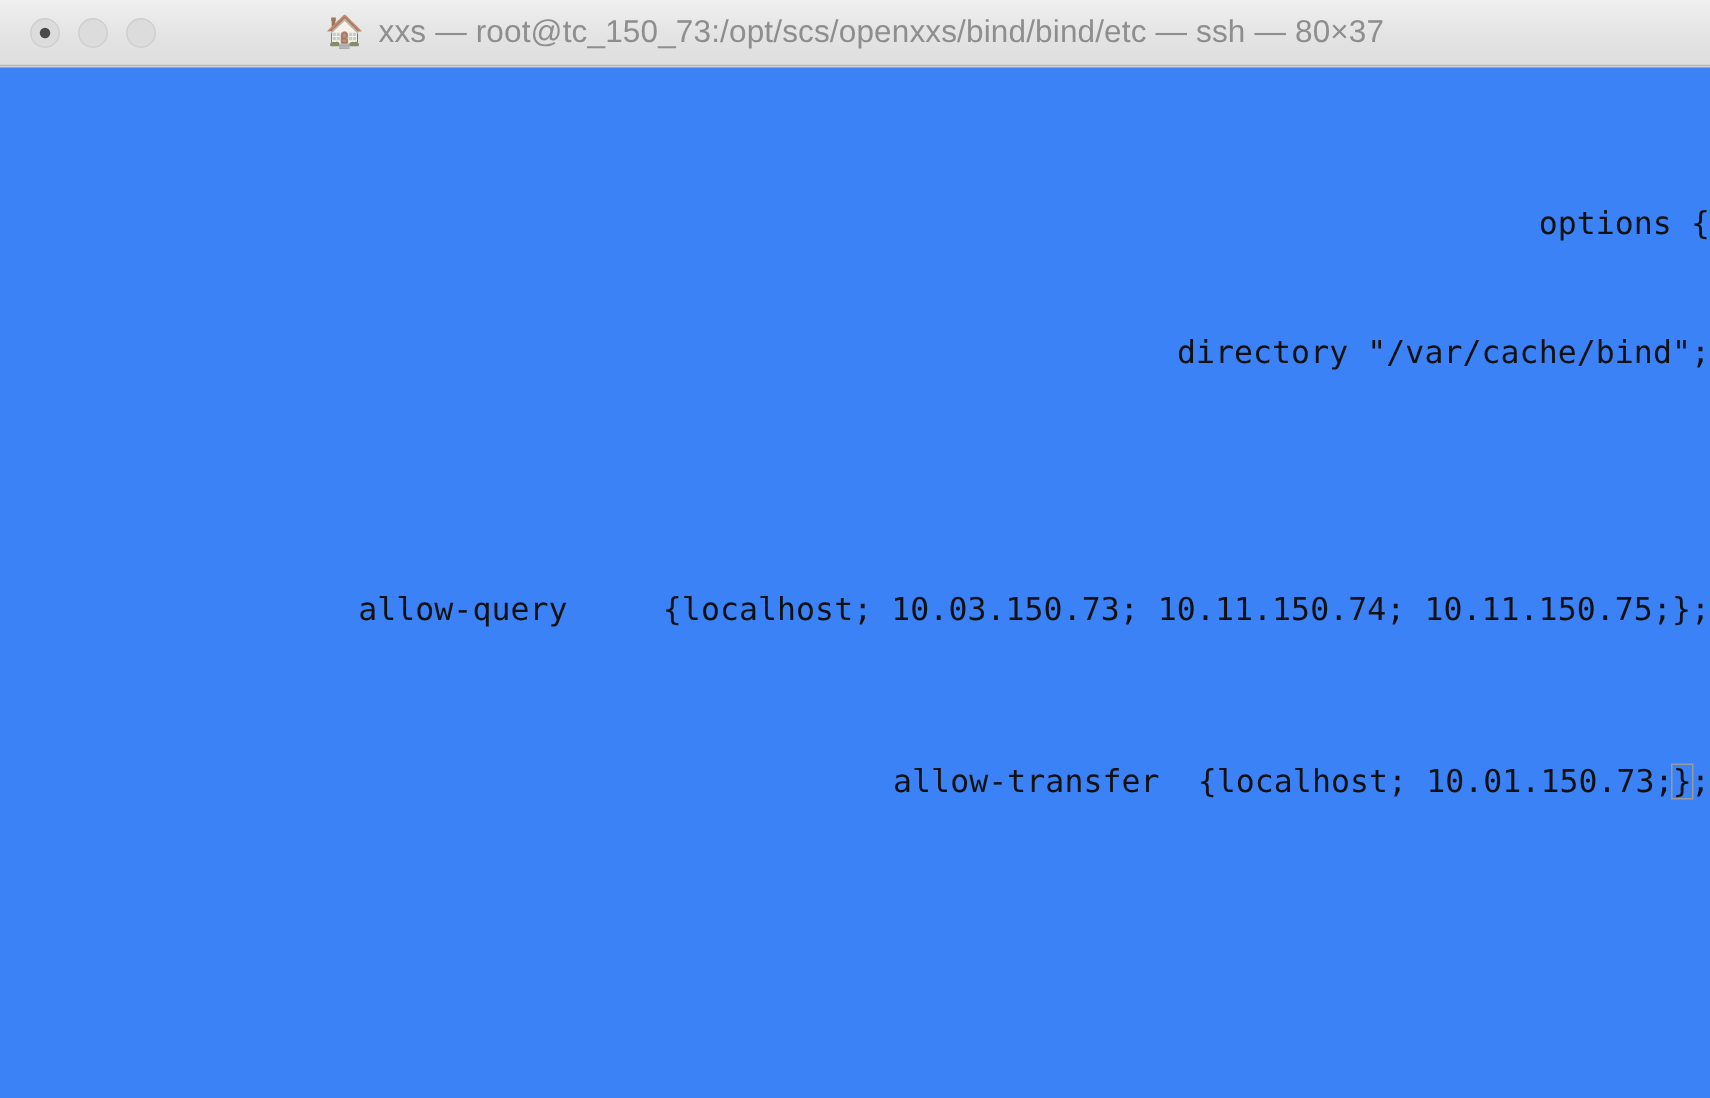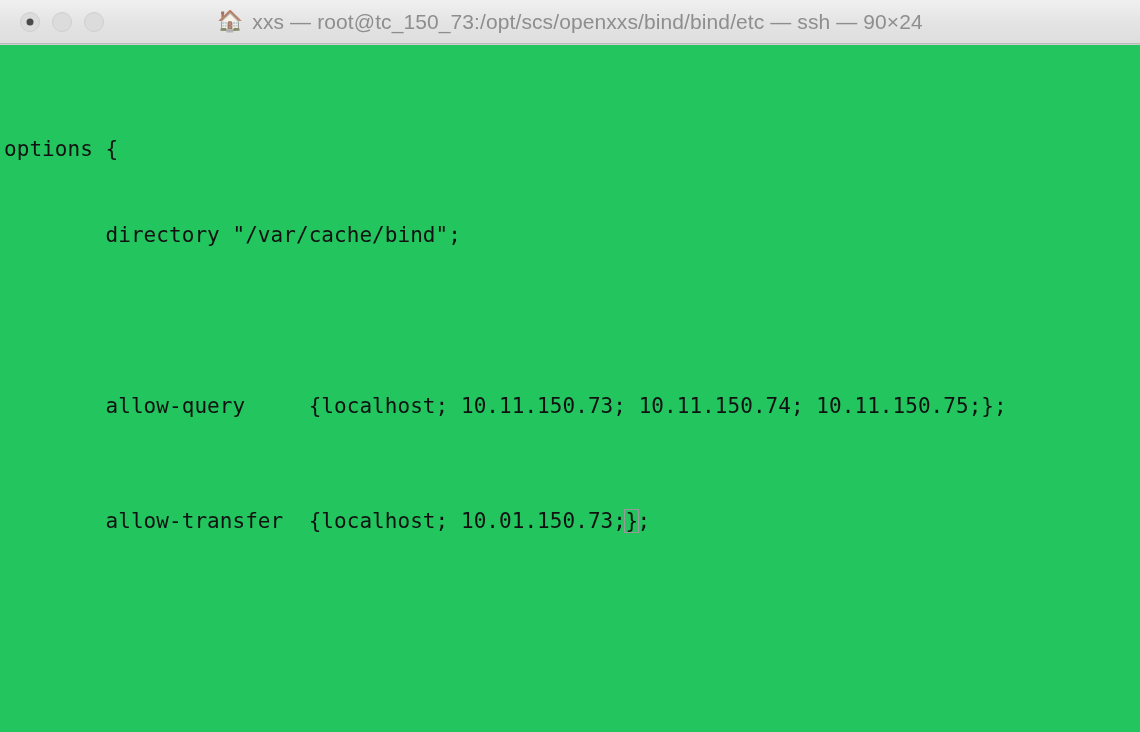--- a/index.html
+++ b/index.html
@@ -93,26 +93,27 @@
     font-family: "Liberation Sans", sans-serif;
     font-size: 21px;
     color: #8e8e8e;
     letter-spacing: 0.1px;
     white-space: nowrap;
   }
 
   
   .terminal {
     flex: 1 1 auto;
-    background: #22c55e;
+    background: #3b82f6;
     border-top: 1px solid #d0d0d0;
     position: relative;
     overflow: hidden;
-    padding: 4px 16px 0 0;
-    box-sizing: border-box;
+    padding: 4px 0 0 0;
+    box-sizing: border-box;
+    text-align: right;
   }
 
   .screen {
     font-family: "DejaVu Sans Mono", monospace;
     font-size: 21px;
     line-height: 28.6px;
     color: #111111;
     white-space: pre;
     letter-spacing: 0.05px;
     padding-left: 4px;
@@ -149,31 +150,31 @@
 <div class="window">
 
   <div class="titlebar">
     <div class="traffic-lights">
       <div class="tl close"></div>
       <div class="tl minimize"></div>
       <div class="tl zoom"></div>
     </div>
     <div class="title-area">
       <span class="title-icon">🏠</span>
-      <span class="title-text">xxs — root@tc_150_73:/opt/scs/openxxs/bind/bind/etc — ssh — 90×24</span>
+      <span class="title-text">xxs — root@tc_150_73:/opt/scs/openxxs/bind/bind/etc — ssh — 80×37</span>
     </div>
   </div>
 
   <div class="terminal">
     <div class="screen">
 
       <div class="row">options {</div>
       <div class="row">        directory "/var/cache/bind";</div>
       <div class="row"></div>
-      <div class="row">        allow-query     {localhost; 10.11.150.73; 10.11.150.74; 10.11.150.75;};</div>
+      <div class="row">        allow-query     {localhost; 10.03.150.73; 10.11.150.74; 10.11.150.75;};</div>
 
       <div class="row"><span>        allow-transfer  {localhost; 10.01.150.73;</span><span class="cursor">}</span><span>;</span></div>
 
       <div class="row"></div>
       <div class="row"></div>
       
       
       
       
       

